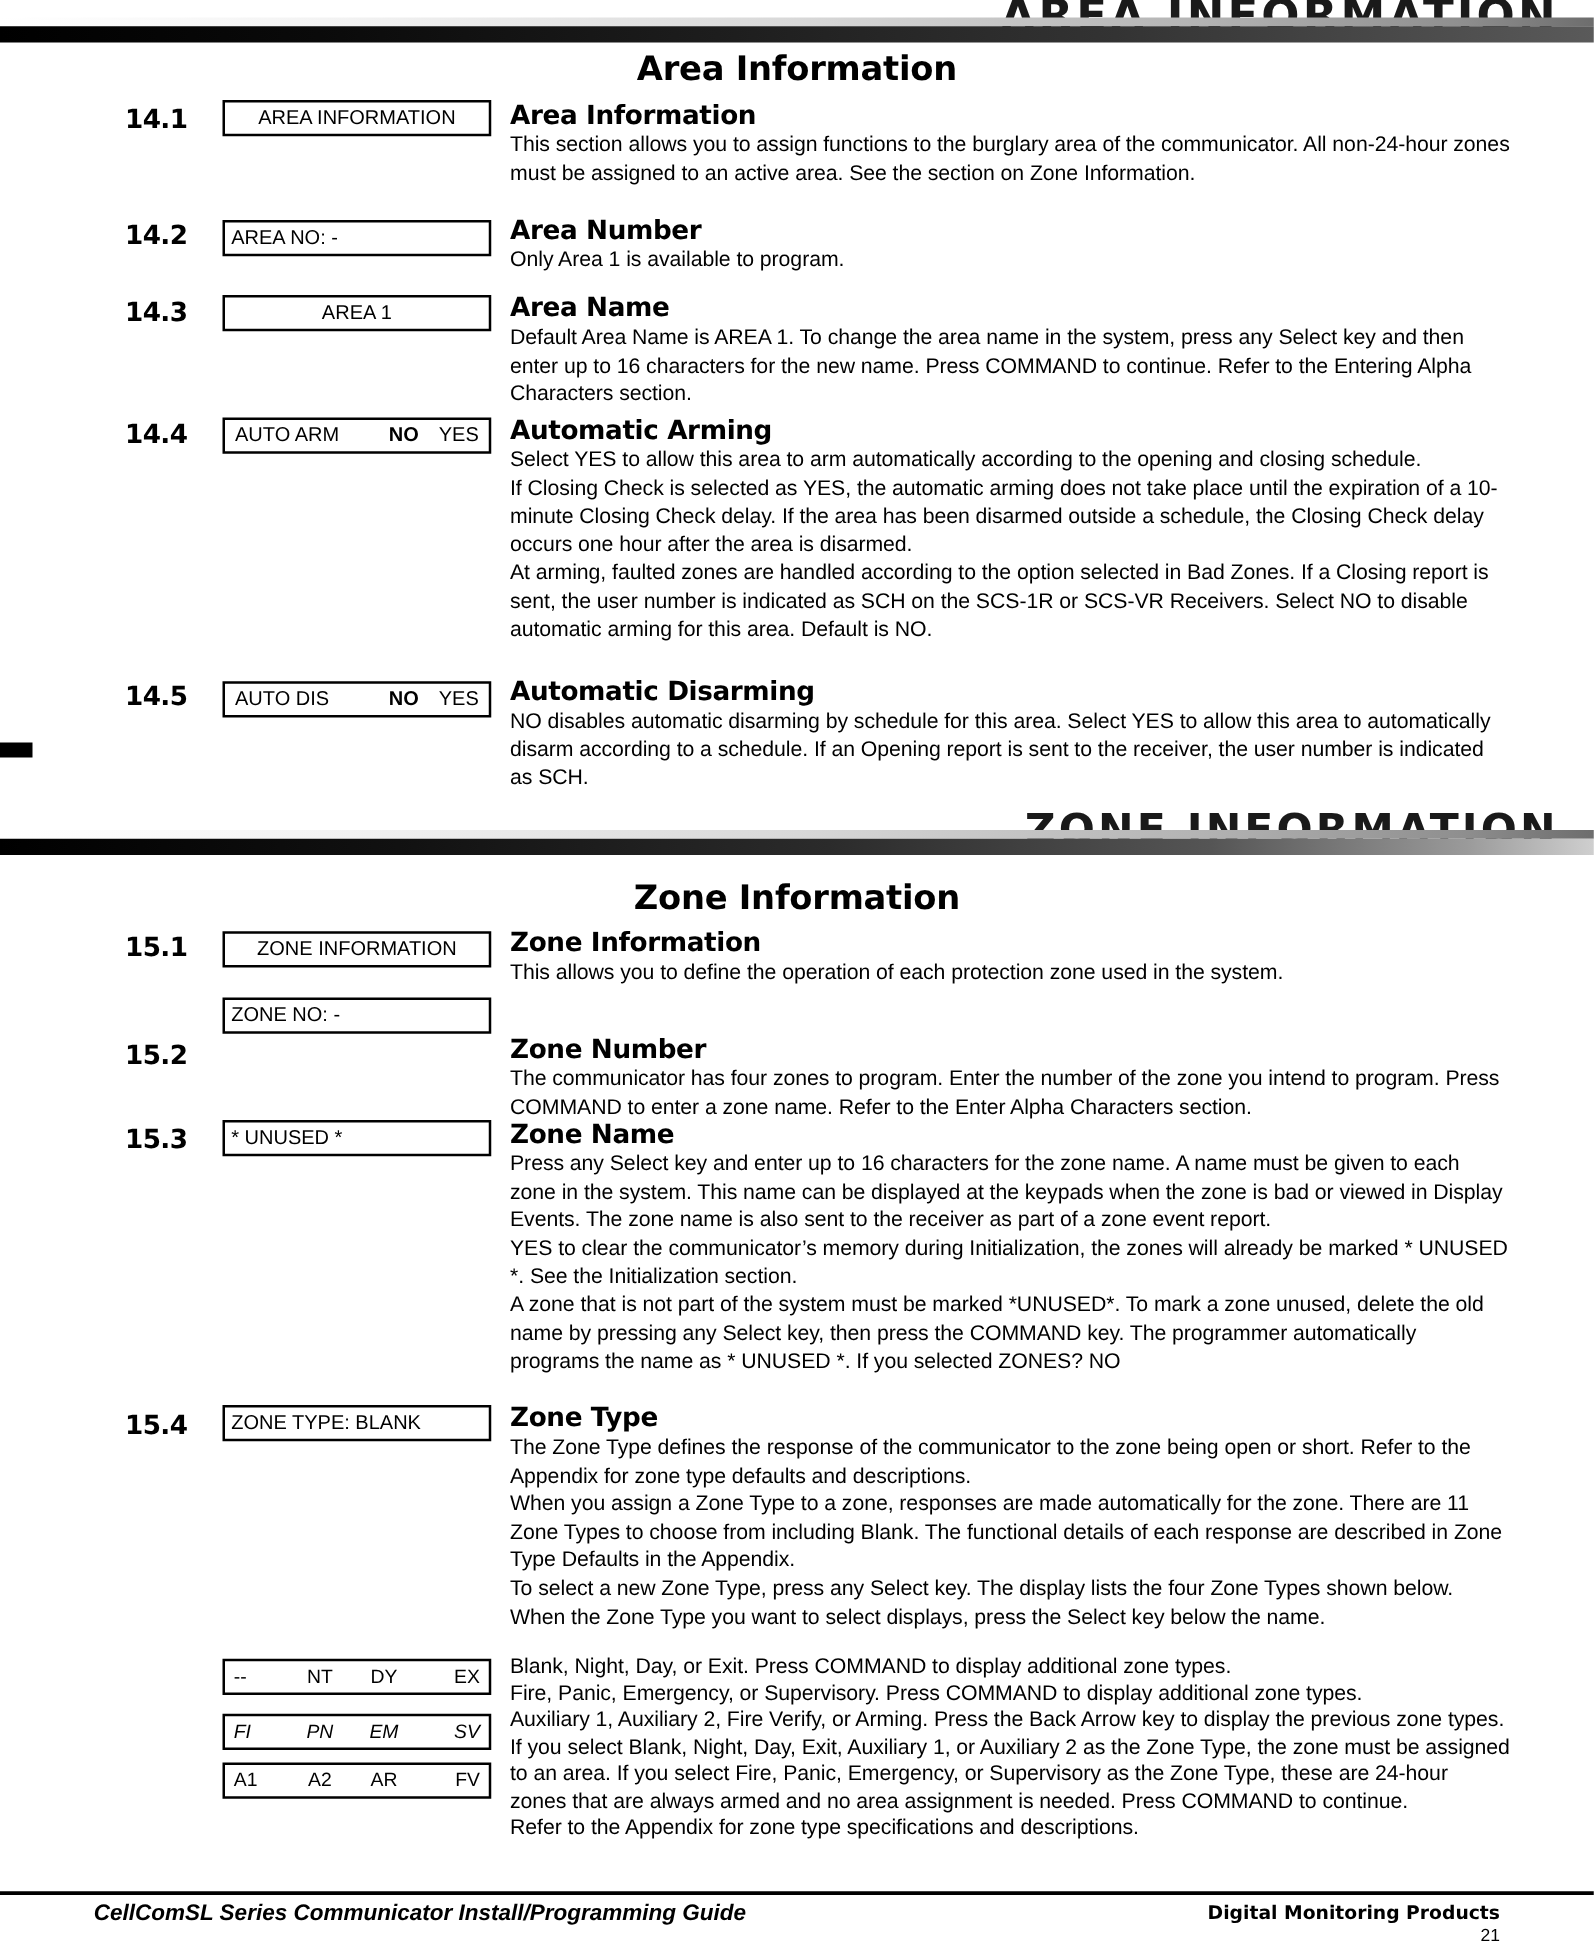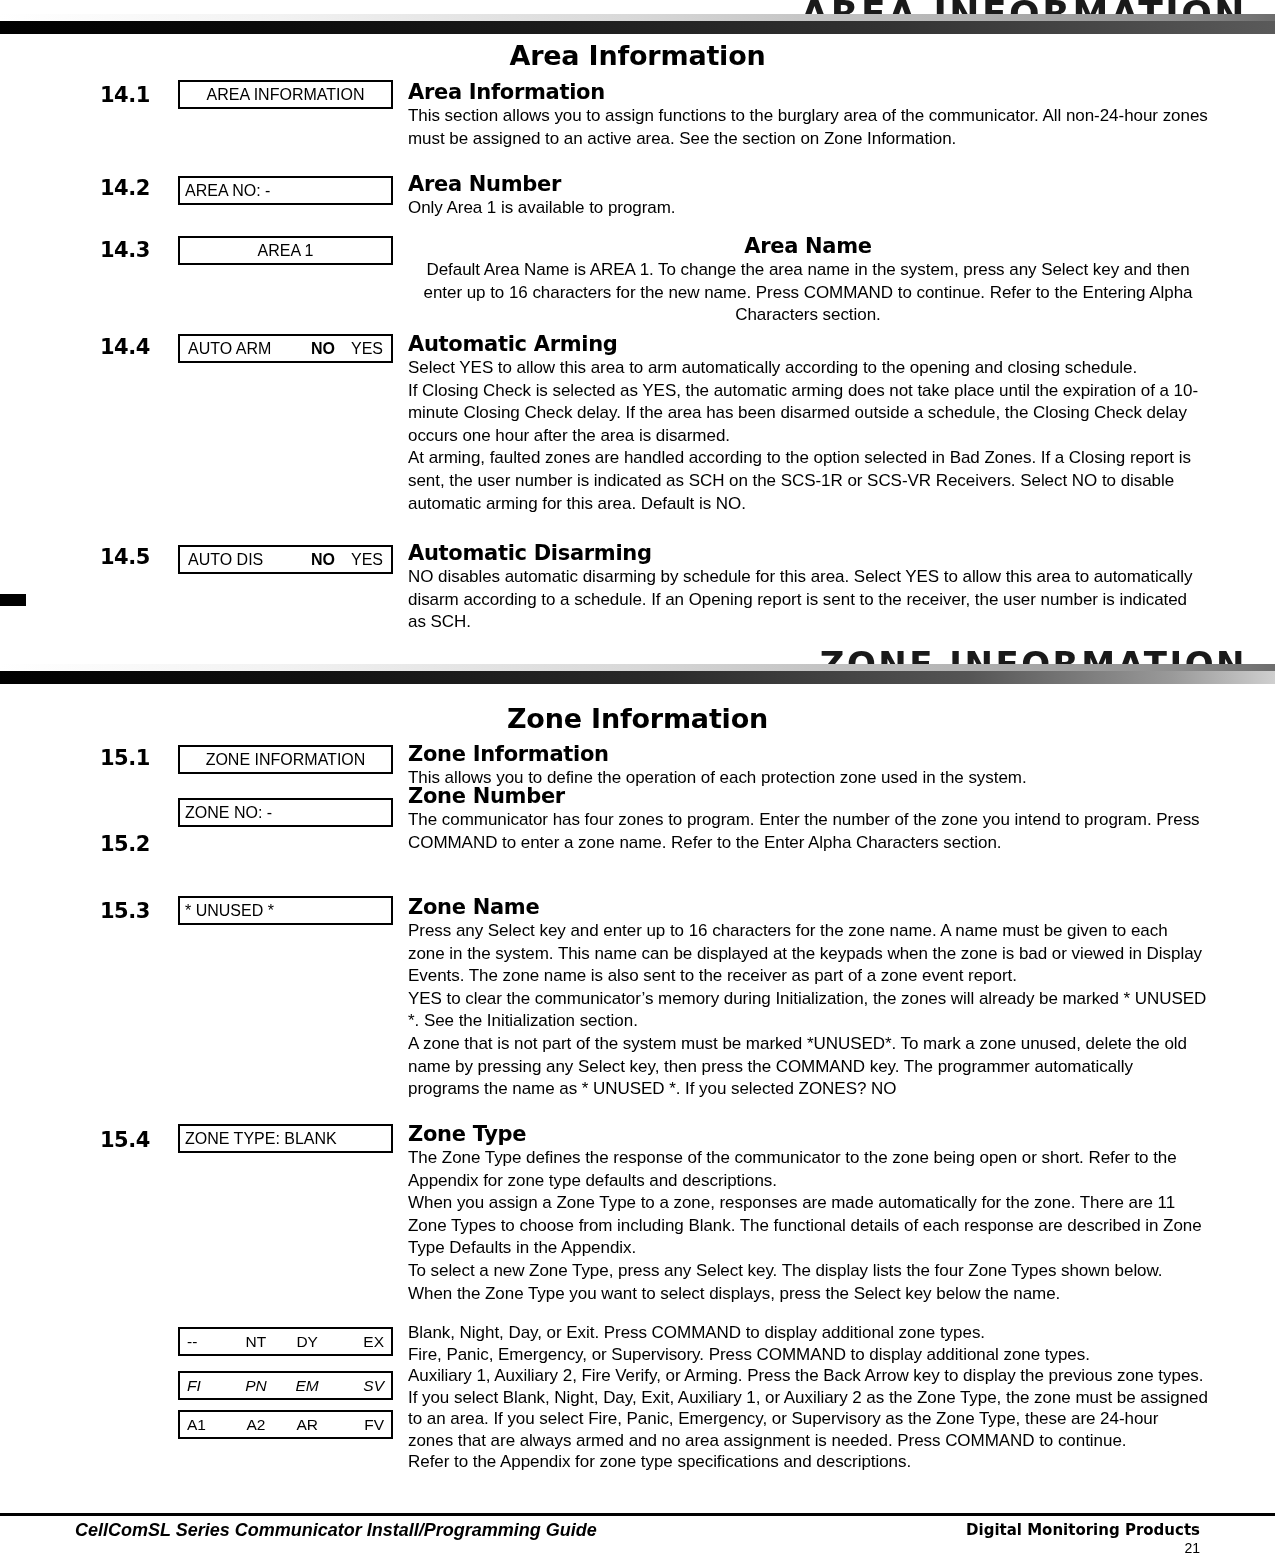--- a/index.html
+++ b/index.html
@@ -191,21 +191,21 @@
   <div class="lcd left" style="top:176px;">AREA NO: -</div>
   <div class="body-col" style="top:172px;">
     <h3 class="head">Area Number</h3>
     <p class="para">Only Area 1 is available to program.</p>
   </div>
 </div>
 
 <div class="entry">
   <div class="num" style="top:240px;">14.3</div>
   <div class="lcd center" style="top:236px;">AREA 1</div>
-  <div class="body-col" style="top:234px;text-align:center;">
+  <div class="body-col" style="top:234px;">
     <h3 class="head">Area Name</h3>
     <p class="para">Default Area Name is AREA 1. To change the area name in the system, press any Select key and then enter up to 16 characters for the new name. Press COMMAND to continue. Refer to the Entering Alpha Characters section.</p>
   </div>
 </div>
 
 <div class="entry">
   <div class="num" style="top:337px;">14.4</div>
   <div class="lcd" style="top:334px;display:flex;align-items:flex-end;padding:0 8px;">
     <span class="opt-lbl" style="flex:0 0 auto;">AUTO ARM</span>
     <span class="opt-no" style="margin-left:auto;margin-right:16px;">NO</span>
@@ -247,21 +247,21 @@
   <div class="lcd center" style="top:745px;">ZONE INFORMATION</div>
   <div class="body-col" style="top:742px;">
     <h3 class="head">Zone Information</h3>
     <p class="para">This allows you to define the operation of each protection zone used in the system.</p>
   </div>
 </div>
 
 <div class="entry">
   <div class="num" style="top:802px;margin-top:32px;">15.2</div>
   <div class="lcd left" style="top:798px;">ZONE NO: -</div>
-  <div class="body-col" style="top:784px;">
+  <div class="body-col" style="top:827px;">
     <h3 class="head">Zone Number</h3>
     <p class="para">The communicator has four zones to program. Enter the number of the zone you intend to program. Press COMMAND to enter a zone name. Refer to the Enter Alpha Characters section.</p>
   </div>
 </div>
 
 <div class="entry">
   <div class="num" style="top:901px;">15.3</div>
   <div class="lcd left" style="top:896px;">* UNUSED *</div>
   <div class="body-col" style="top:895px;">
     <h3 class="head">Zone Name</h3>

